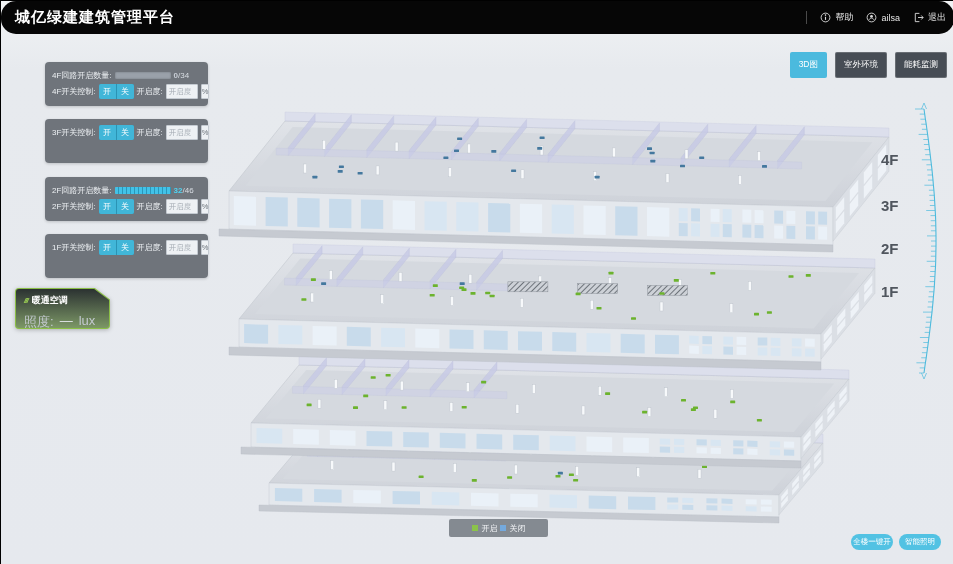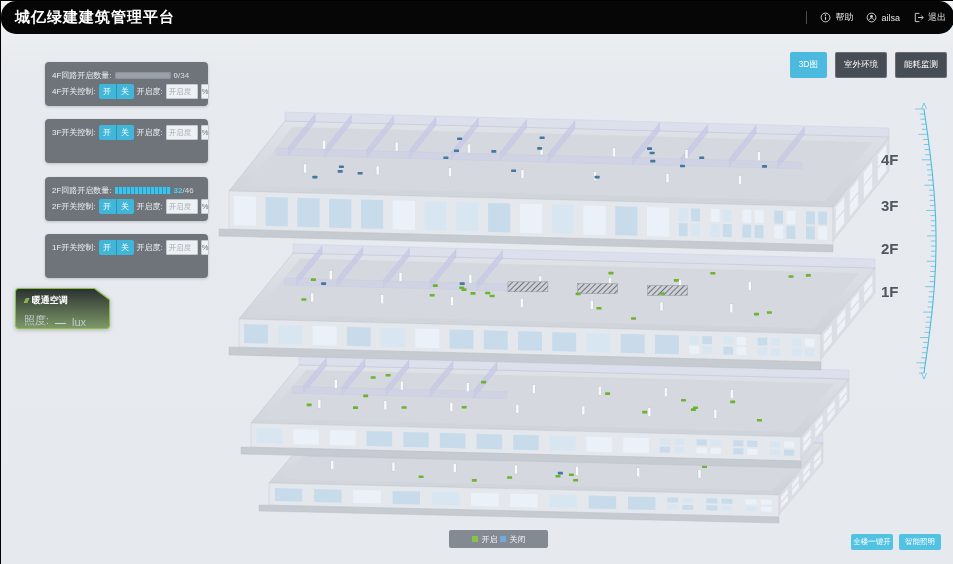--- a/index.html
+++ b/index.html
@@ -36,32 +36,32 @@
   .dim-input::placeholder{color:#a4abb3;}
   .unit-btn{width:14px;height:15px;background:#eef1f4;border:1px solid #c4cad1;box-sizing:border-box;border-radius:1px;
     display:flex;align-items:center;justify-content:center;font-size:7.5px;color:#6b727a;cursor:pointer;}
   
   .outdoor{position:absolute;left:14px;top:287px;width:95px;height:41px;z-index:5;filter:drop-shadow(0 1px 2px rgba(0,0,0,.25));}
   .outdoor .obd{position:absolute;inset:0;background:#8bbf47;clip-path:polygon(0 0,84% 0,100% 28%,100% 100%,0 100%);border-radius:4px;}
   .outdoor .obody{position:absolute;inset:1px;background:linear-gradient(180deg,rgba(38,42,48,.95),rgba(112,119,128,.55));
     clip-path:polygon(0 0,84% 0,100% 28%,100% 100%,0 100%);border-radius:3px;padding:5px 8px;box-sizing:border-box;color:#fff;}
   .out-title{display:flex;align-items:center;gap:4px;font-size:9px;font-weight:bold;}
   .out-icon{color:#9ed355;font-size:8px;font-style:italic;letter-spacing:-1px;}
-  .out-row{margin-top:6px;font-size:11px;color:#c3c9d0;display:flex;gap:6px;align-items:flex-end;}
+  .out-row{margin-top:6px;font-size:13px;color:#c3c9d0;display:flex;gap:6px;align-items:flex-start;}
   .out-val{color:#e4e8ec;}
   
   .floor-tag{position:absolute;left:880px;font-size:15px;font-weight:bold;color:#50565e;z-index:4;cursor:pointer;}
   .ruler{position:absolute;right:6px;top:100px;width:44px;height:282px;z-index:4;}
   
-  .legend{position:absolute;left:448px;top:529px;width:99px;height:18px;background:rgba(118,124,132,.88);border-radius:2px;
+  .legend{position:absolute;left:448px;top:518px;width:99px;height:18px;background:rgba(118,124,132,.88);border-radius:2px;
     display:flex;align-items:center;justify-content:center;gap:2px;z-index:5;}
   .litem{display:flex;align-items:center;gap:4px;font-size:8px;color:#f4f6f8;}
   .lsw{width:6px;height:6px;display:block;}
   .gbtn{position:absolute;top:533px;height:16px;width:42px;background:rgba(74,192,226,.95);color:#fff;font-size:7.5px;
-    display:flex;align-items:center;justify-content:center;border-radius:2px;cursor:pointer;z-index:5;}
+    display:flex;align-items:center;justify-content:center;border-radius:8px;cursor:pointer;z-index:5;}
   #bsvg{position:absolute;left:0;top:0;z-index:1;}
 </style>
 </head>
 <body>
 
 <div class="screen">
 
   <svg id="bsvg" width="953" height="564">
       <defs>
     <linearGradient id="fg" x1="0" y1="0" x2="0" y2="1">

